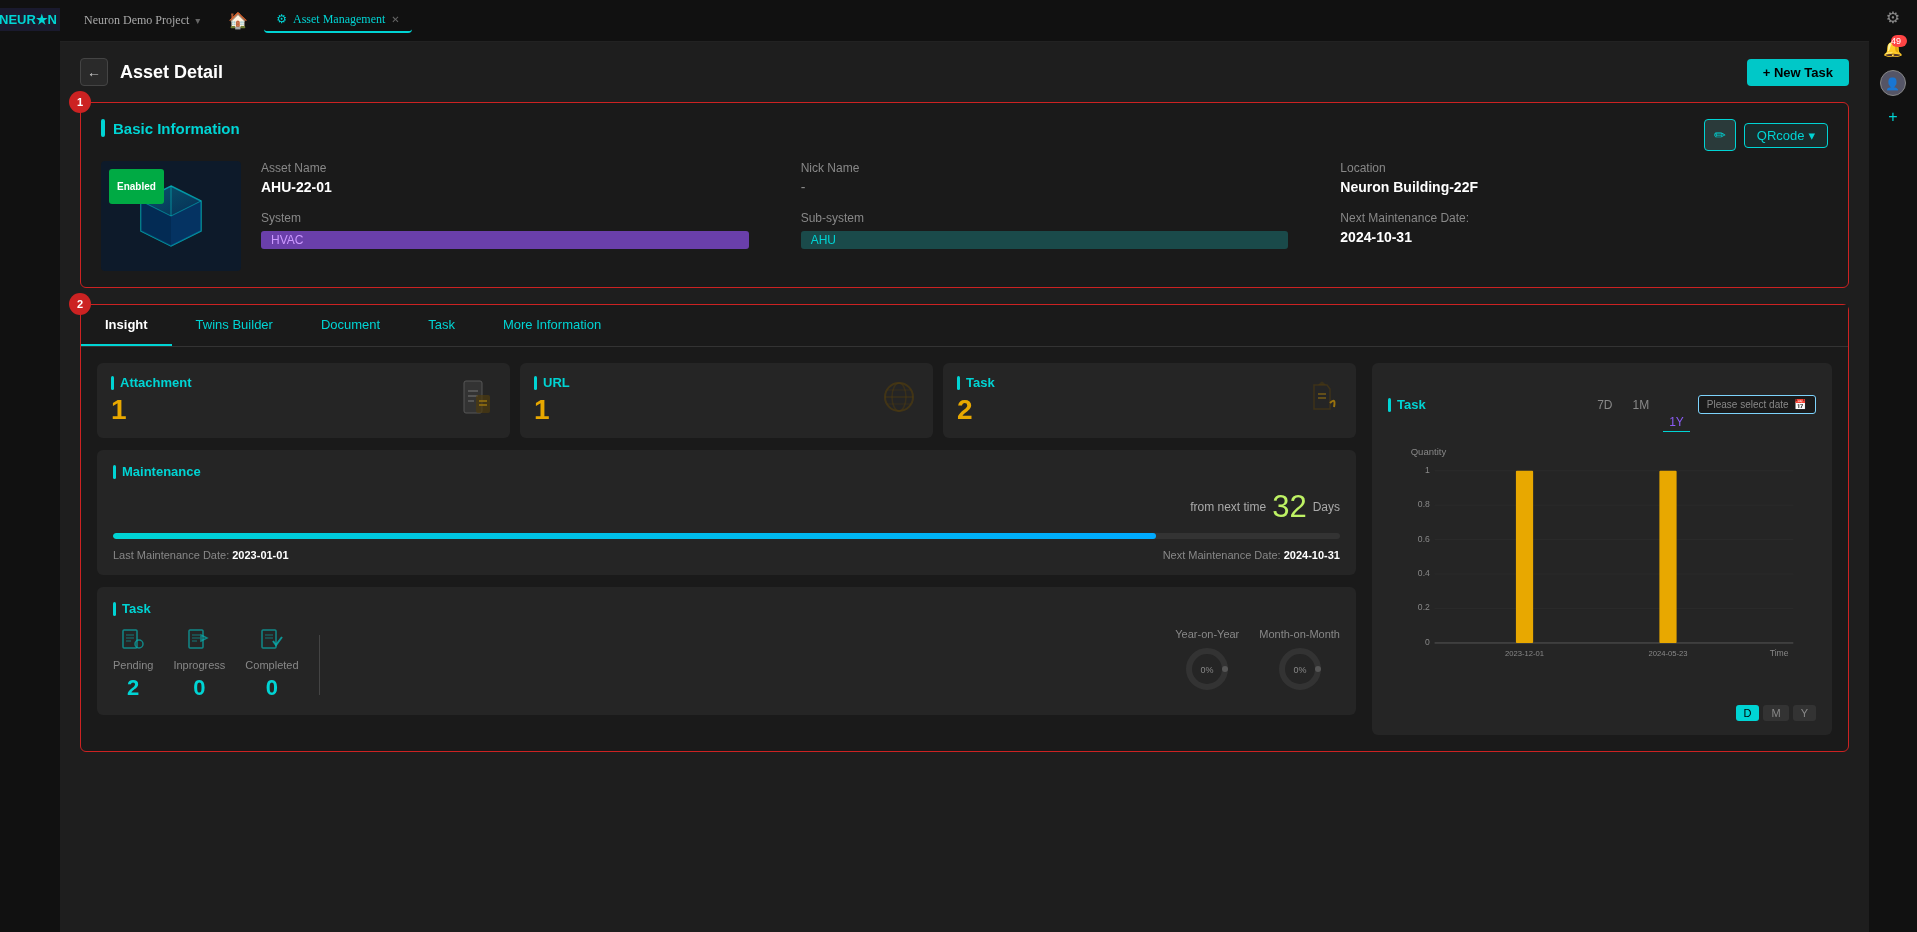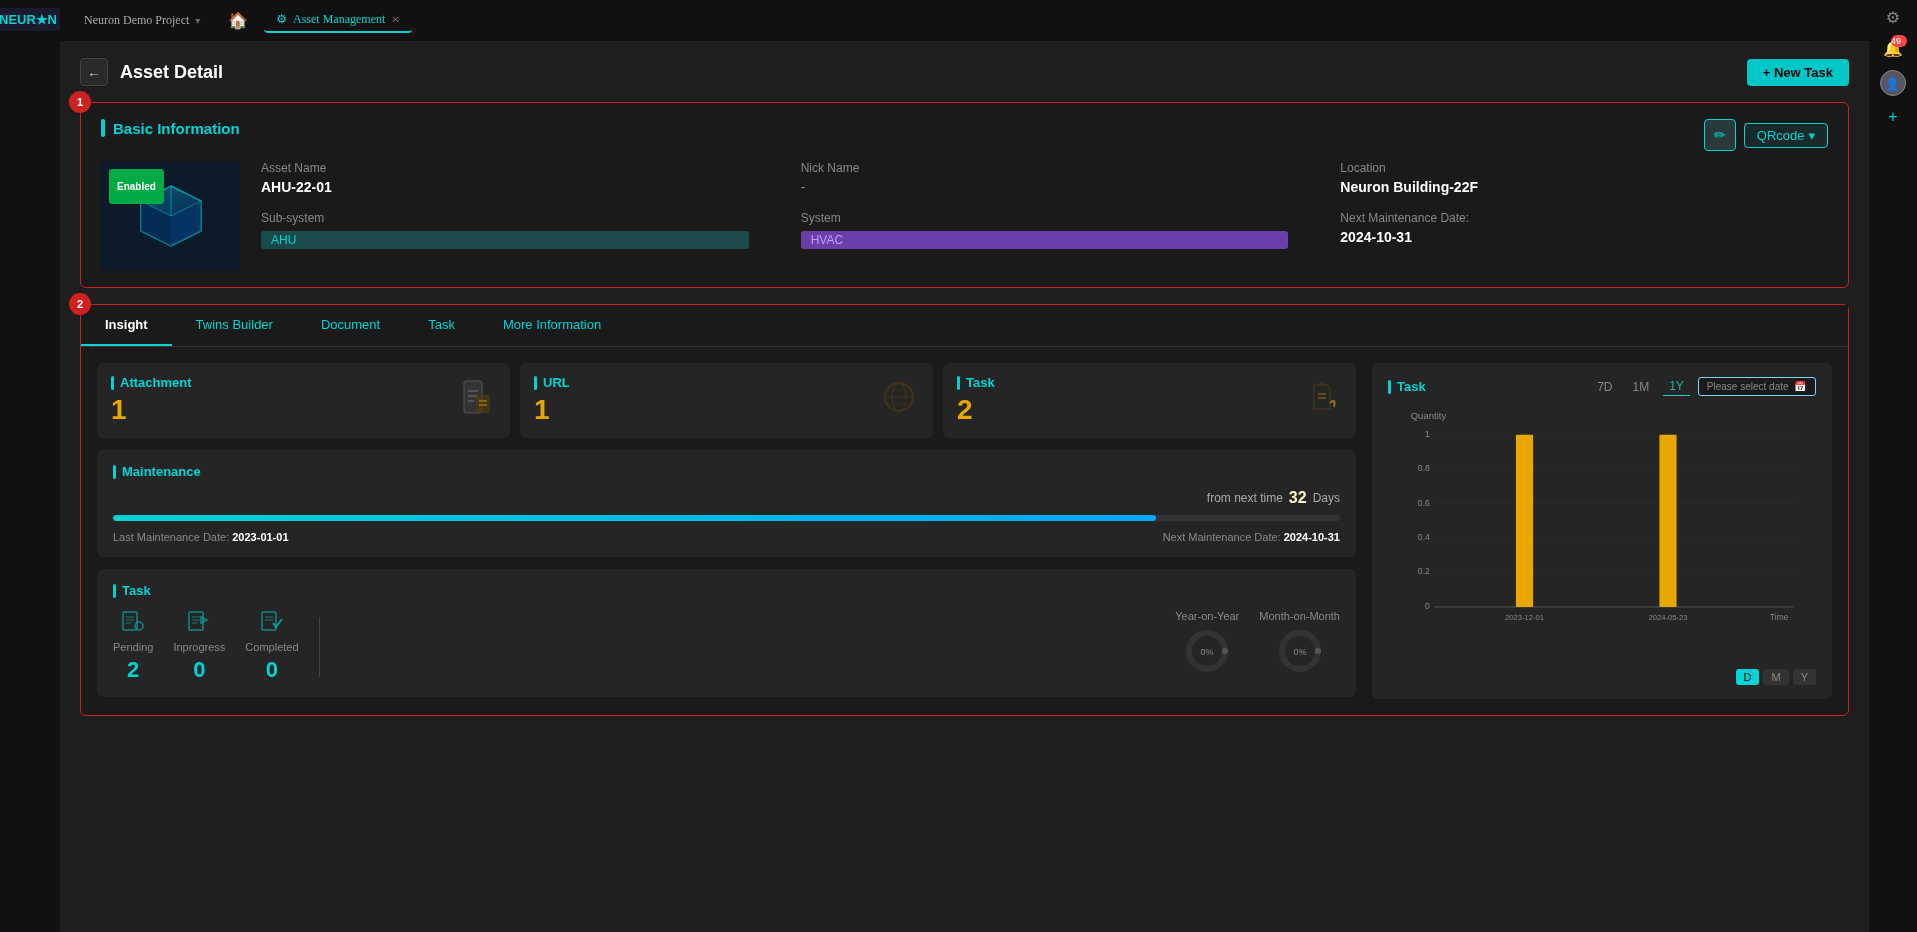--- a/index.html
+++ b/index.html
@@ -428,23 +428,23 @@
     .maintenance-days-row {
       display: flex;
       align-items: center;
       justify-content: flex-end;
       gap: 6px;
       margin-bottom: 8px;
       color: #aaa;
       font-size: 12px;
     }
     .days-number {
-      color: #fef9c3;
-      font-size: 16px;
-      font-weight: 700;
+      color: #bef264;
+      font-size: 31px;
+      font-weight: 400;
     }
     .progress-bar-bg {
       background: #333;
       height: 6px;
       border-radius: 3px;
       overflow: hidden;
       margin-bottom: 10px;
     }
     .progress-bar-fill {
       background: linear-gradient(90deg, #00d4d4, #00aaff);
@@ -568,22 +568,23 @@
     }
     .time-btn {
       background: transparent;
       border: none;
       color: #888;
       cursor: pointer;
       font-size: 12px;
       padding: 2px 6px;
     }
     .time-btn.active {
-      color: #14b8a6;
+      color: #8b5cf6;
       border-bottom: 1px solid #00d4d4;
+      margin-top: 36px;
     }
     .date-picker {
       background: #1a1a1a;
       border: 1px solid #7dd3fc;
       color: #888;
       padding: 3px 8px;
       border-radius: 3px;
       font-size: 10px;
       display: flex;
       align-items: center;
@@ -711,26 +712,26 @@
             </div>
             <div class="detail-group">
               <span class="detail-label">Nick Name</span>
               <span class="detail-value dash">-</span>
             </div>
             <div class="detail-group">
               <span class="detail-label">Location</span>
               <span class="detail-value">Neuron Building-22F</span>
             </div>
             <div class="detail-group">
+              <span class="detail-label">System</span>
+              <span class="system-badge">HVAC</span>
+            </div>
+            <div class="detail-group">
               <span class="detail-label">Sub-system</span>
               <span class="subsystem-badge">AHU</span>
-            </div>
-            <div class="detail-group">
-              <span class="detail-label">System</span>
-              <span class="system-badge">HVAC</span>
             </div>
             <div class="detail-group">
               <span class="detail-label">Next Maintenance Date:</span>
               <span class="detail-value">2024-10-31</span>
             </div>
           </div>
         </div>
       </div>
     </div>
 

